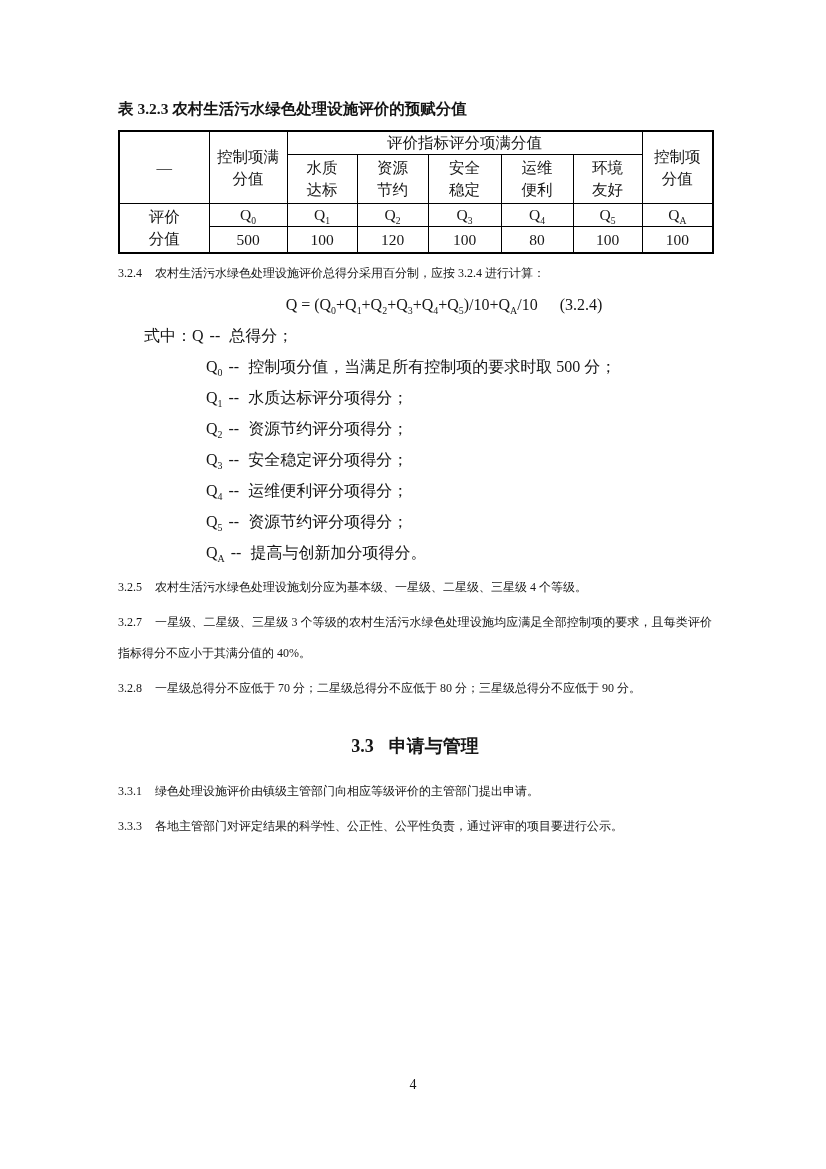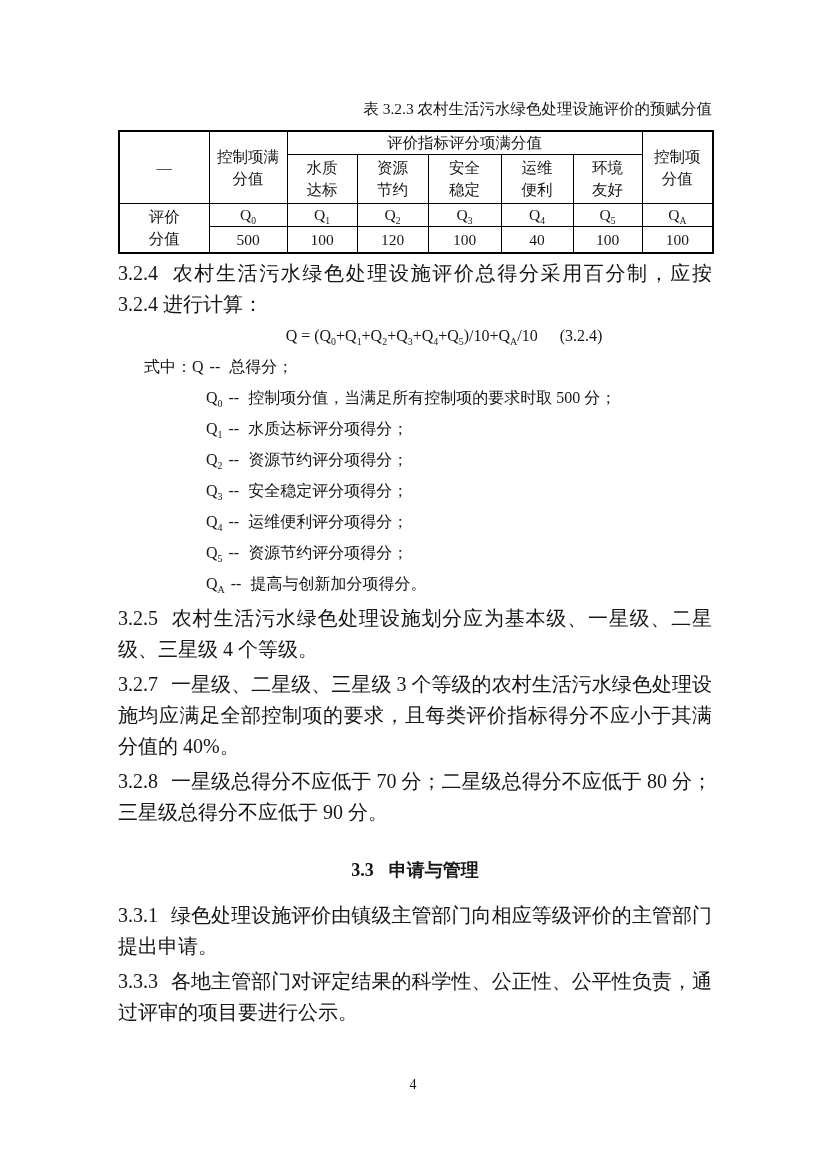--- a/index.html
+++ b/index.html
@@ -9,22 +9,22 @@
     height: 1169px;
     margin: 0 auto;
     background: #ffffff;
     color: #161616;
     font-family: "Liberation Serif", "DejaVu Serif", "DejaVu Sans", serif;
     box-sizing: border-box;
     padding: 99px 114px 0 118px;
     overflow: hidden;
   }
   .table-title {
-    text-align: right;
-    font-weight: normal;
+    text-align: left;
+    font-weight: bold;
     font-size: 15.5px;
     line-height: 20px;
     margin: 0 0 11px 0;
   }
   table.ptable {
     border-collapse: collapse;
     table-layout: fixed;
     width: 594px;
     border: 2px solid #000;
     font-size: 15.5px;
@@ -38,21 +38,21 @@
   }
   .r-group td { height: 21px; }
   .r-ind td   { height: 48px; }
   .r-sym td   { height: 21px; }
   .r-val td   { height: 25px; }
   .w2 { display: inline-block; width: 2em; line-height: 22px; }
   .w3 { display: inline-block; width: 3em; line-height: 22px; }
   sub { font-size: 0.62em; line-height: 0; }
 
   .clause {
-    font-size: 20px;
+    font-size: 12px;
     line-height: 31px;
     text-align: justify;
     margin: 4px 0 0 0;
   }
   .cnum { margin-right: 13px; }
 
   .formula-line {
     font-size: 16px;
     line-height: 31px;
     text-align: center;
@@ -124,21 +124,21 @@
         <td>Q<sub>3</sub></td>
         <td>Q<sub>4</sub></td>
         <td>Q<sub>5</sub></td>
         <td>Q<sub>A</sub></td>
       </tr>
       <tr class="r-val">
         <td>500</td>
         <td>100</td>
         <td>120</td>
         <td>100</td>
-        <td>40</td>
+        <td>80</td>
         <td>100</td>
         <td>100</td>
       </tr>
     </tbody>
   </table>
 
   <p class="clause"><span class="cnum">3.2.4</span><span>农村生活污水绿色处理设施评价总得分采用百分制，应按 3.2.4 进行计算：</span></p>
 
   <div class="formula-line"><span>Q = (Q<sub>0</sub>+Q<sub>1</sub>+Q<sub>2</sub>+Q<sub>3</sub>+Q<sub>4</sub>+Q<sub>5</sub>)/10+Q<sub>A</sub>/10</span><span class="formula-ref">(3.2.4)</span></div>
 

